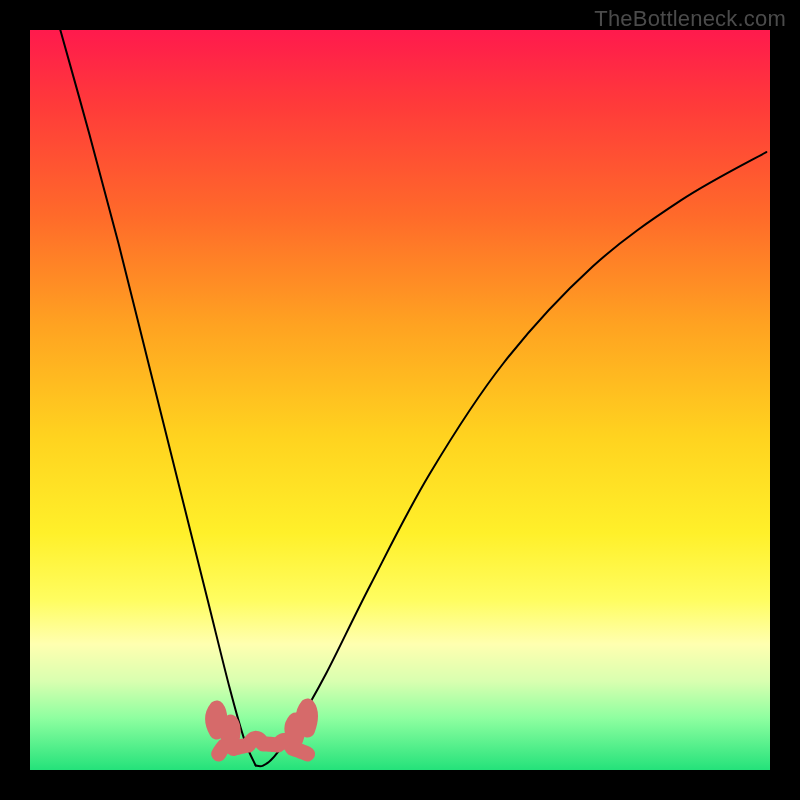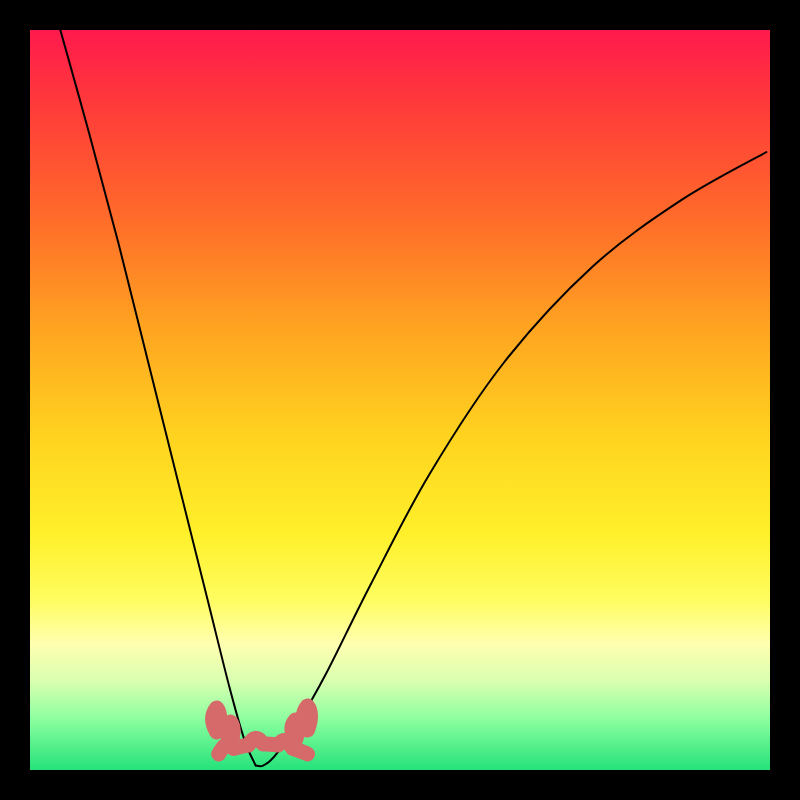--- a/index.html
+++ b/index.html
@@ -60,13 +60,14 @@
 <body>
 <div class="frame">
   <div class="plot-area"></div>
 
   <svg class="overlay" viewBox="0 0 740 740">
     <path id="curve-left" fill="none" stroke="#000" stroke-width="2" stroke-linecap="round" d="M 30.34 0.00 C 35.15 17.27, 49.46 67.83, 59.20 103.60 C 68.94 139.37, 78.93 176.37, 88.80 214.60 C 98.67 252.83, 108.53 293.53, 118.40 333.00 C 128.27 372.47, 138.13 411.93, 148.00 451.40 C 157.87 490.87, 168.97 535.27, 177.60 569.80 C 186.23 604.33, 193.63 635.17, 199.80 658.60 C 205.97 682.03, 210.28 697.57, 214.60 710.40 C 218.92 723.23, 223.85 731.37, 225.70 735.56"></path>
     <path id="curve-right" fill="none" stroke="#000" stroke-width="2" stroke-linecap="round" d="M 225.70 735.56 C 226.93 735.56, 230.02 737.04, 233.10 735.56 C 236.18 734.08, 238.65 733.34, 244.20 726.68 C 249.75 720.02, 257.77 709.41, 266.40 695.60 C 275.03 681.79, 283.67 667.23, 296.00 643.80 C 308.33 620.37, 323.13 588.30, 340.40 555.00 C 357.67 521.70, 377.40 481.00, 399.60 444.00 C 421.80 407.00, 446.47 367.53, 473.60 333.00 C 500.73 298.47, 532.80 263.93, 562.40 236.80 C 592.00 209.67, 622.22 189.32, 651.20 170.20 C 680.18 151.08, 722.12 130.12, 736.30 122.10"></path>
     <path id="bumps" fill="none" stroke="#d66a6a" stroke-width="15" stroke-linecap="round" stroke-linejoin="round" d="M 188.70 724.00 L 190.55 720.89 L 192.40 718.16 L 194.25 716.11 L 196.10 714.94 L 197.95 714.72 L 199.80 715.38 L 201.65 716.72 L 203.50 718.44 L 205.35 717.91 L 207.20 717.40 L 209.05 716.93 L 210.90 716.50 L 212.75 716.10 L 214.60 715.74 L 216.45 715.41 L 218.30 715.11 L 220.15 712.55 L 222.00 710.38 L 223.85 708.89 L 225.70 708.28 L 227.55 708.61 L 229.40 709.83 L 231.25 711.72 L 233.10 714.00 L 234.95 714.02 L 236.80 714.07 L 238.65 714.16 L 240.50 714.28 L 242.35 714.43 L 244.20 714.63 L 246.05 714.85 L 247.90 715.11 L 249.75 713.11 L 251.60 711.49 L 253.45 710.56 L 255.30 710.50 L 257.15 711.39 L 259.00 713.16 L 260.85 715.61 L 262.70 718.44 L 264.55 719.02 L 266.40 719.63 L 268.25 720.27 L 270.10 720.94 L 271.95 721.66 L 273.80 722.40 L 275.65 723.18 L 277.50 724.00 M 186.7 702.0 q 6 -16 0 -24 q -8 10 0 24 M 277.5 700.0 q 6 -16 0 -24 q -8 10 0 24 M 200.7 712.0 q 5 -12 0 -20 q -7 8 0 20 M 265.5 710.0 q 5 -12 0 -20 q -7 8 0 20"></path>
   </svg>
 
+  <div class="attribution">TheBottleneck.com</div>
 </div>
 
 </body></html>

